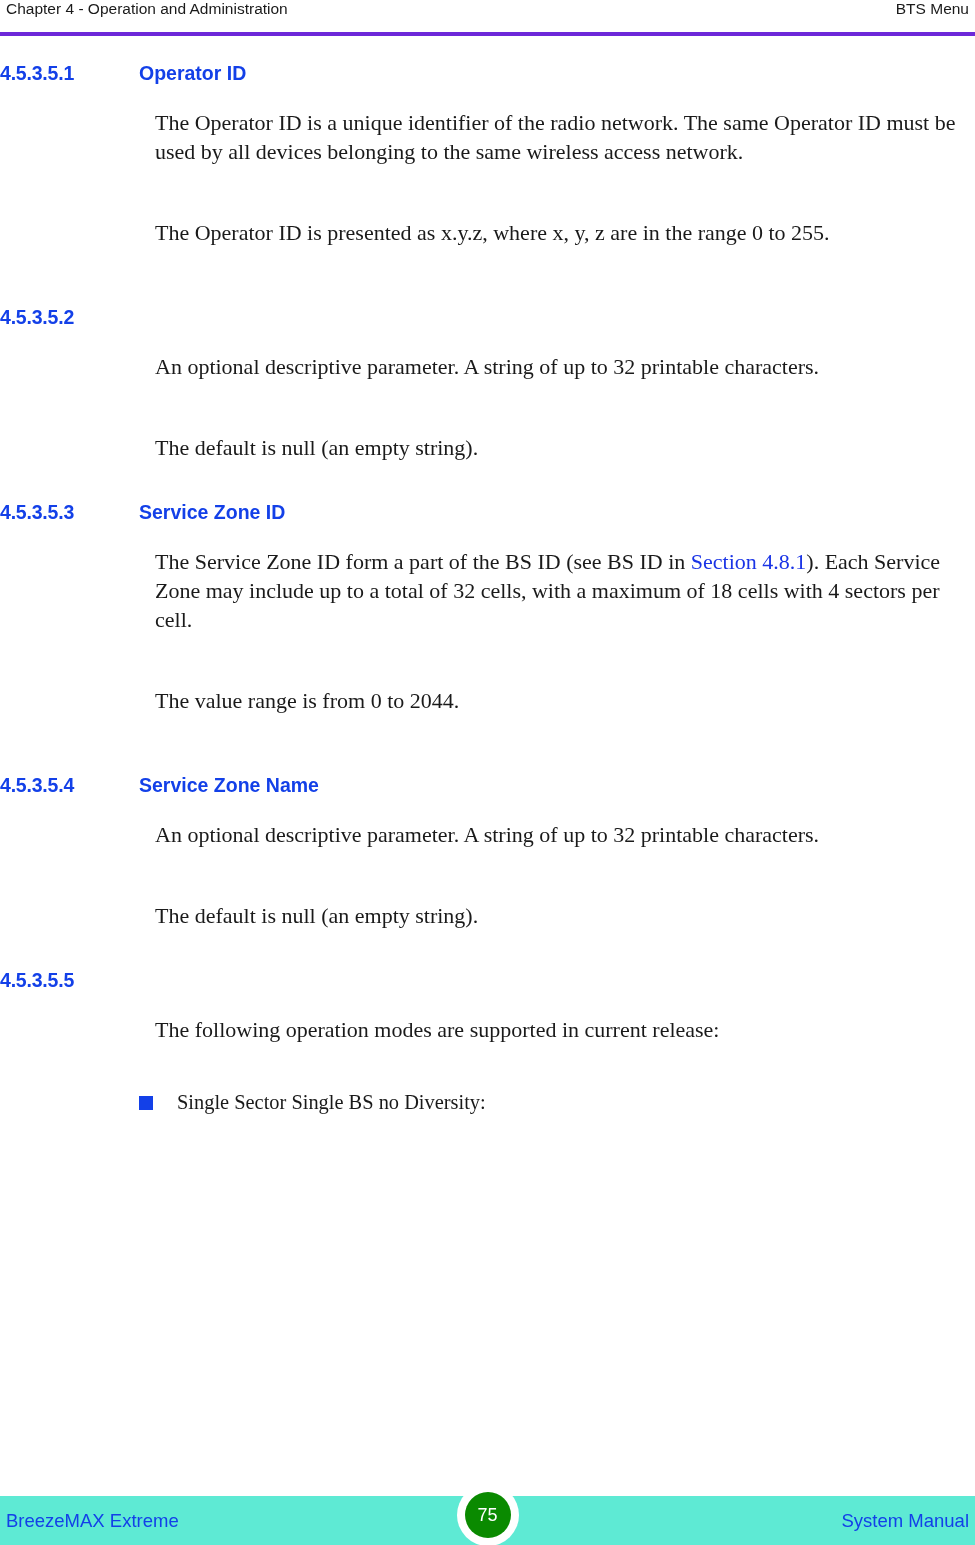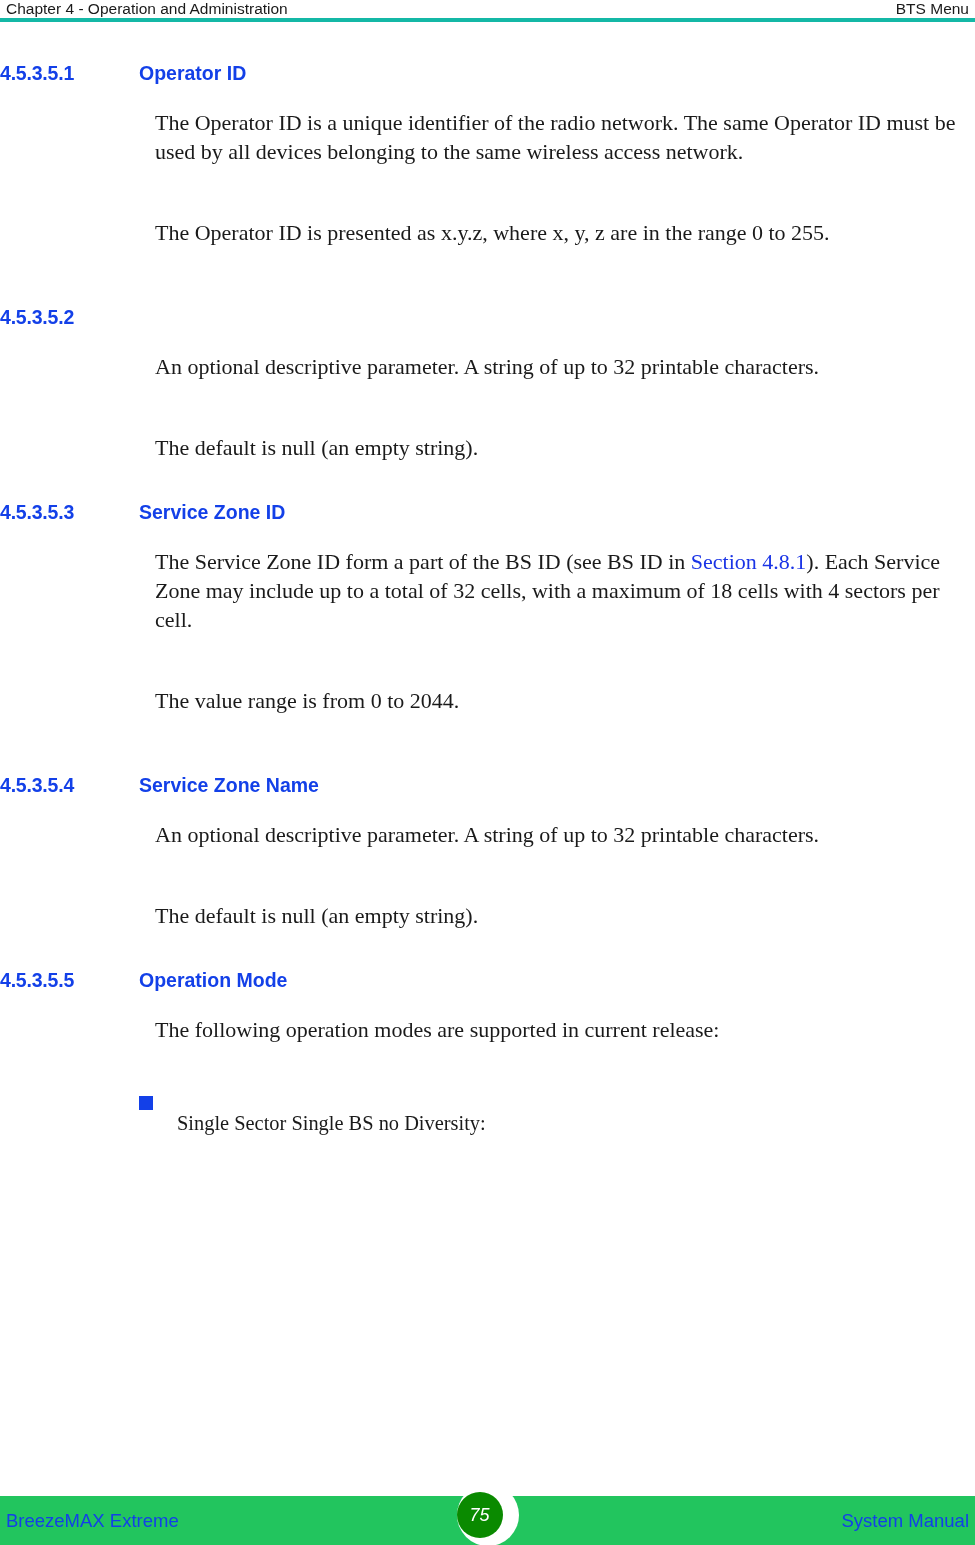--- a/index.html
+++ b/index.html
@@ -15,27 +15,27 @@
     overflow: hidden;
     -webkit-font-smoothing: antialiased;
   }
 
   
   .page-header {
     position: absolute;
     top: 0;
     left: 0;
     width: 975px;
-    height: 22px;
+    height: 36px;
     box-sizing: border-box;
     padding: 0 6px;
     display: flex;
     align-items: flex-start;
     justify-content: space-between;
-    border-bottom: 4px solid #14b8a6;
+    border-bottom: 4px solid #6d28d9;
   }
   .page-header .hdr-text {
     font-family: "Liberation Sans", sans-serif;
     font-size: 15.5px;
     line-height: 18px;
     color: #1a1a1a;
     white-space: nowrap;
   }
 
   
@@ -113,30 +113,30 @@
     color: #1a1a1a;
   }
   .bullet-marker {
     flex: 0 0 auto;
     width: 14px;
     height: 14px;
     background: #1340e8;
     margin-top: 8px;
     margin-right: 24px;
   }
-  .bullet-text { flex: 1 1 auto; margin-top: 21px; }
+  .bullet-text { flex: 1 1 auto; }
 
   
   .page-footer {
     position: absolute;
     left: 0;
     bottom: 0;
     width: 975px;
     height: 49px;
-    background: #22c55e;
+    background: #5eead4;
     display: flex;
     align-items: center;
     justify-content: space-between;
     box-sizing: border-box;
     padding: 0 6px;
   }
   .footer-text {
     font-family: "Liberation Sans", sans-serif;
     font-size: 18.5px;
     color: #1340e8;
@@ -147,22 +147,21 @@
     position: absolute;
     left: 50%;
     transform: translateX(-50%);
     bottom: -1px;
     width: 62px;
     height: 62px;
     border-radius: 50%;
     background: #ffffff;
     display: flex;
     align-items: center;
-    justify-content: flex-start;
-    font-style: italic;
+    justify-content: center;
   }
   .page-number-inner {
     width: 46px;
     height: 46px;
     border-radius: 50%;
     background: #0a8a00;
     color: #ffffff;
     display: flex;
     align-items: center;
     justify-content: center;
@@ -248,21 +247,20 @@
     <p class="para">
         <span class="text-box">The default is null (an empty string).</span>
       </p>
   </div>
 
   <div class="gap-before-heading"></div>
 
   <div class="section">
     <div class="heading-row">
       <span class="heading-num">4.5.3.5.5</span>
-      <span class="heading-title">Operation Mode</span>
     </div>
     <div class="gap-after-heading"></div>
     <p class="para">
         <span class="text-box">The following operation modes are supported in current release:</span>
       </p>
     <div style="height:28px"></div>
     <ul class="bullet-list">
       <li class="bullet-item">
         <span class="bullet-marker"></span>
         <span class="bullet-text">Single Sector Single BS no Diversity:</span>

